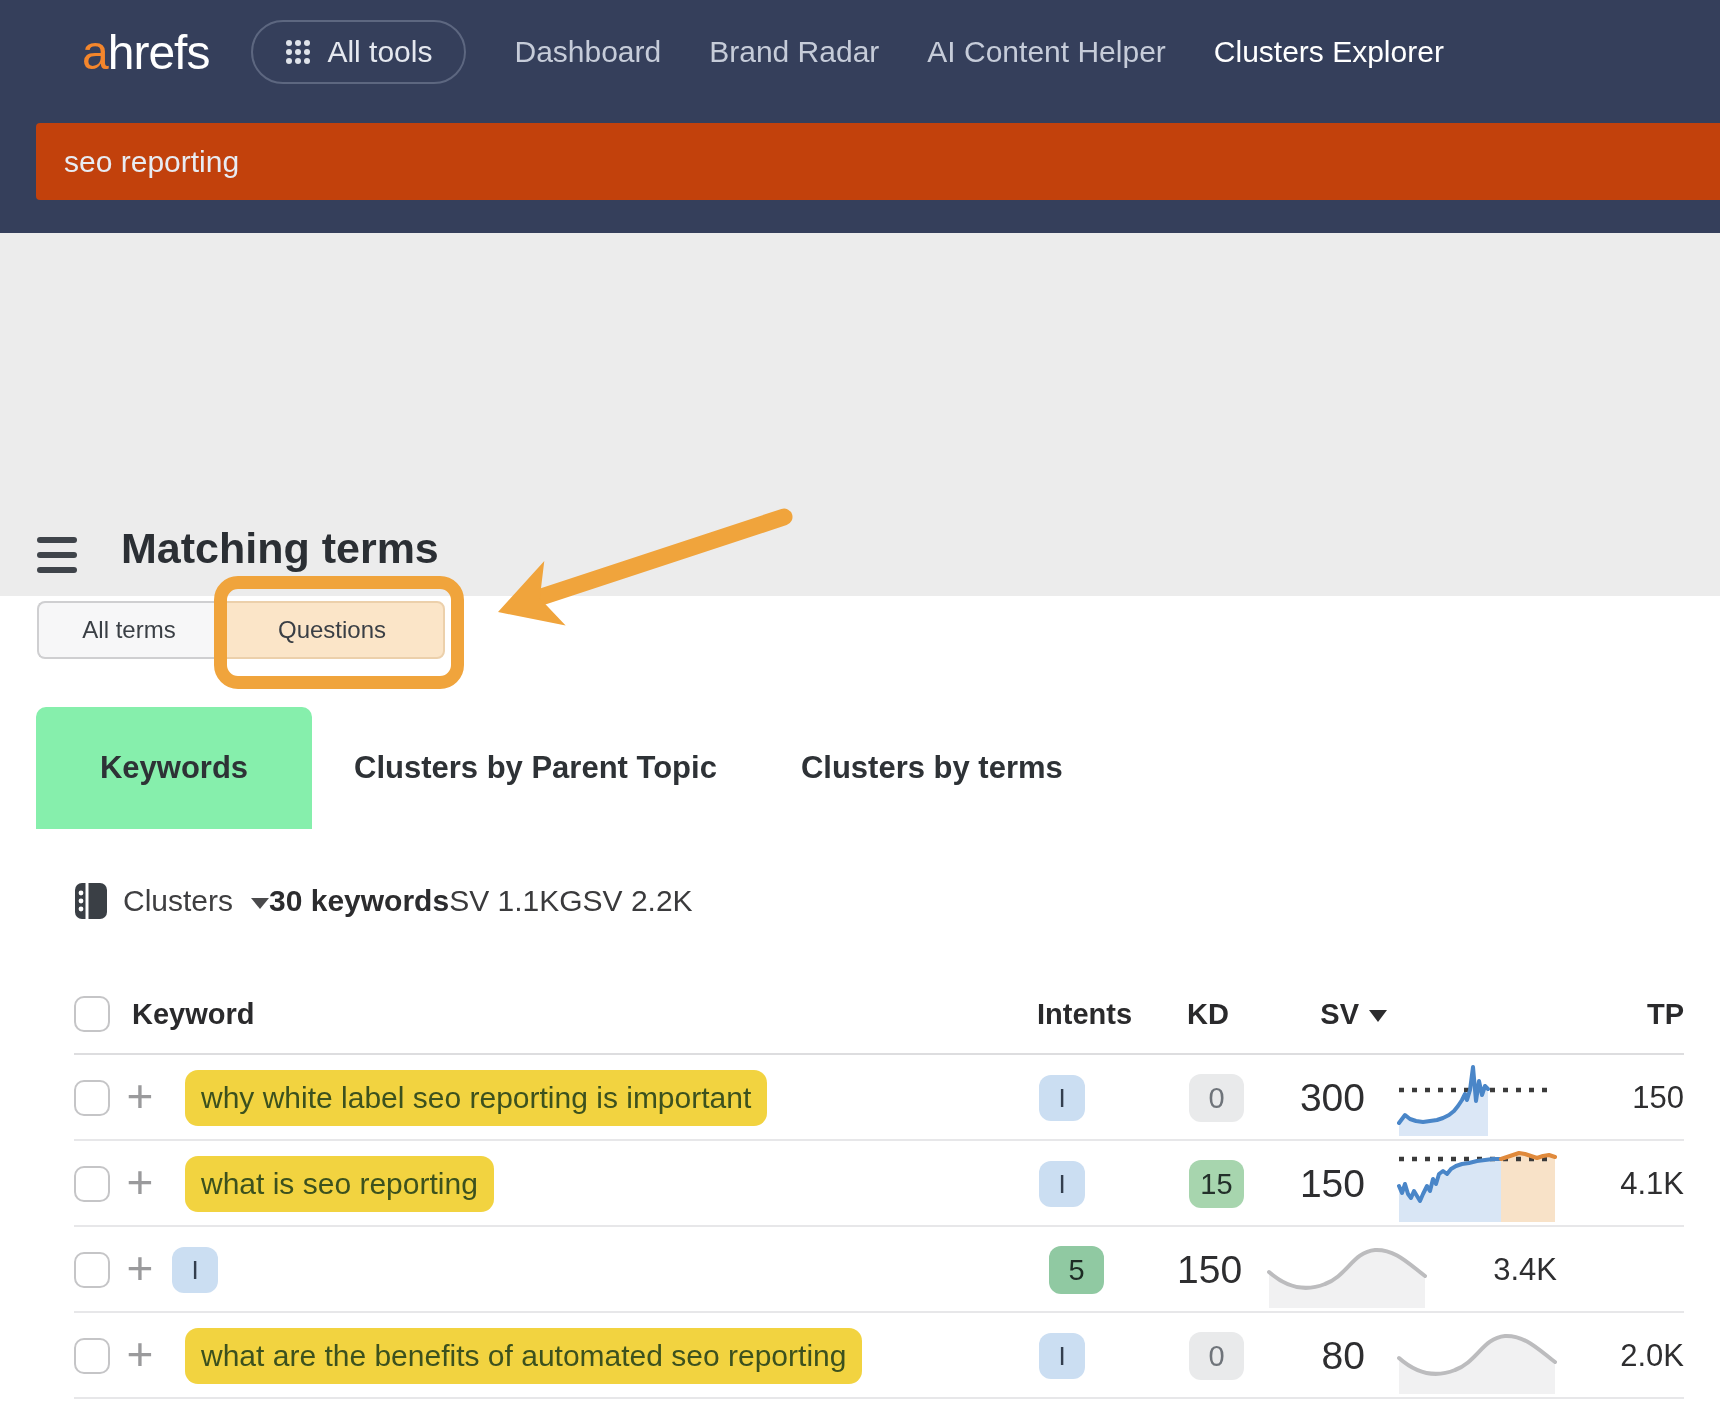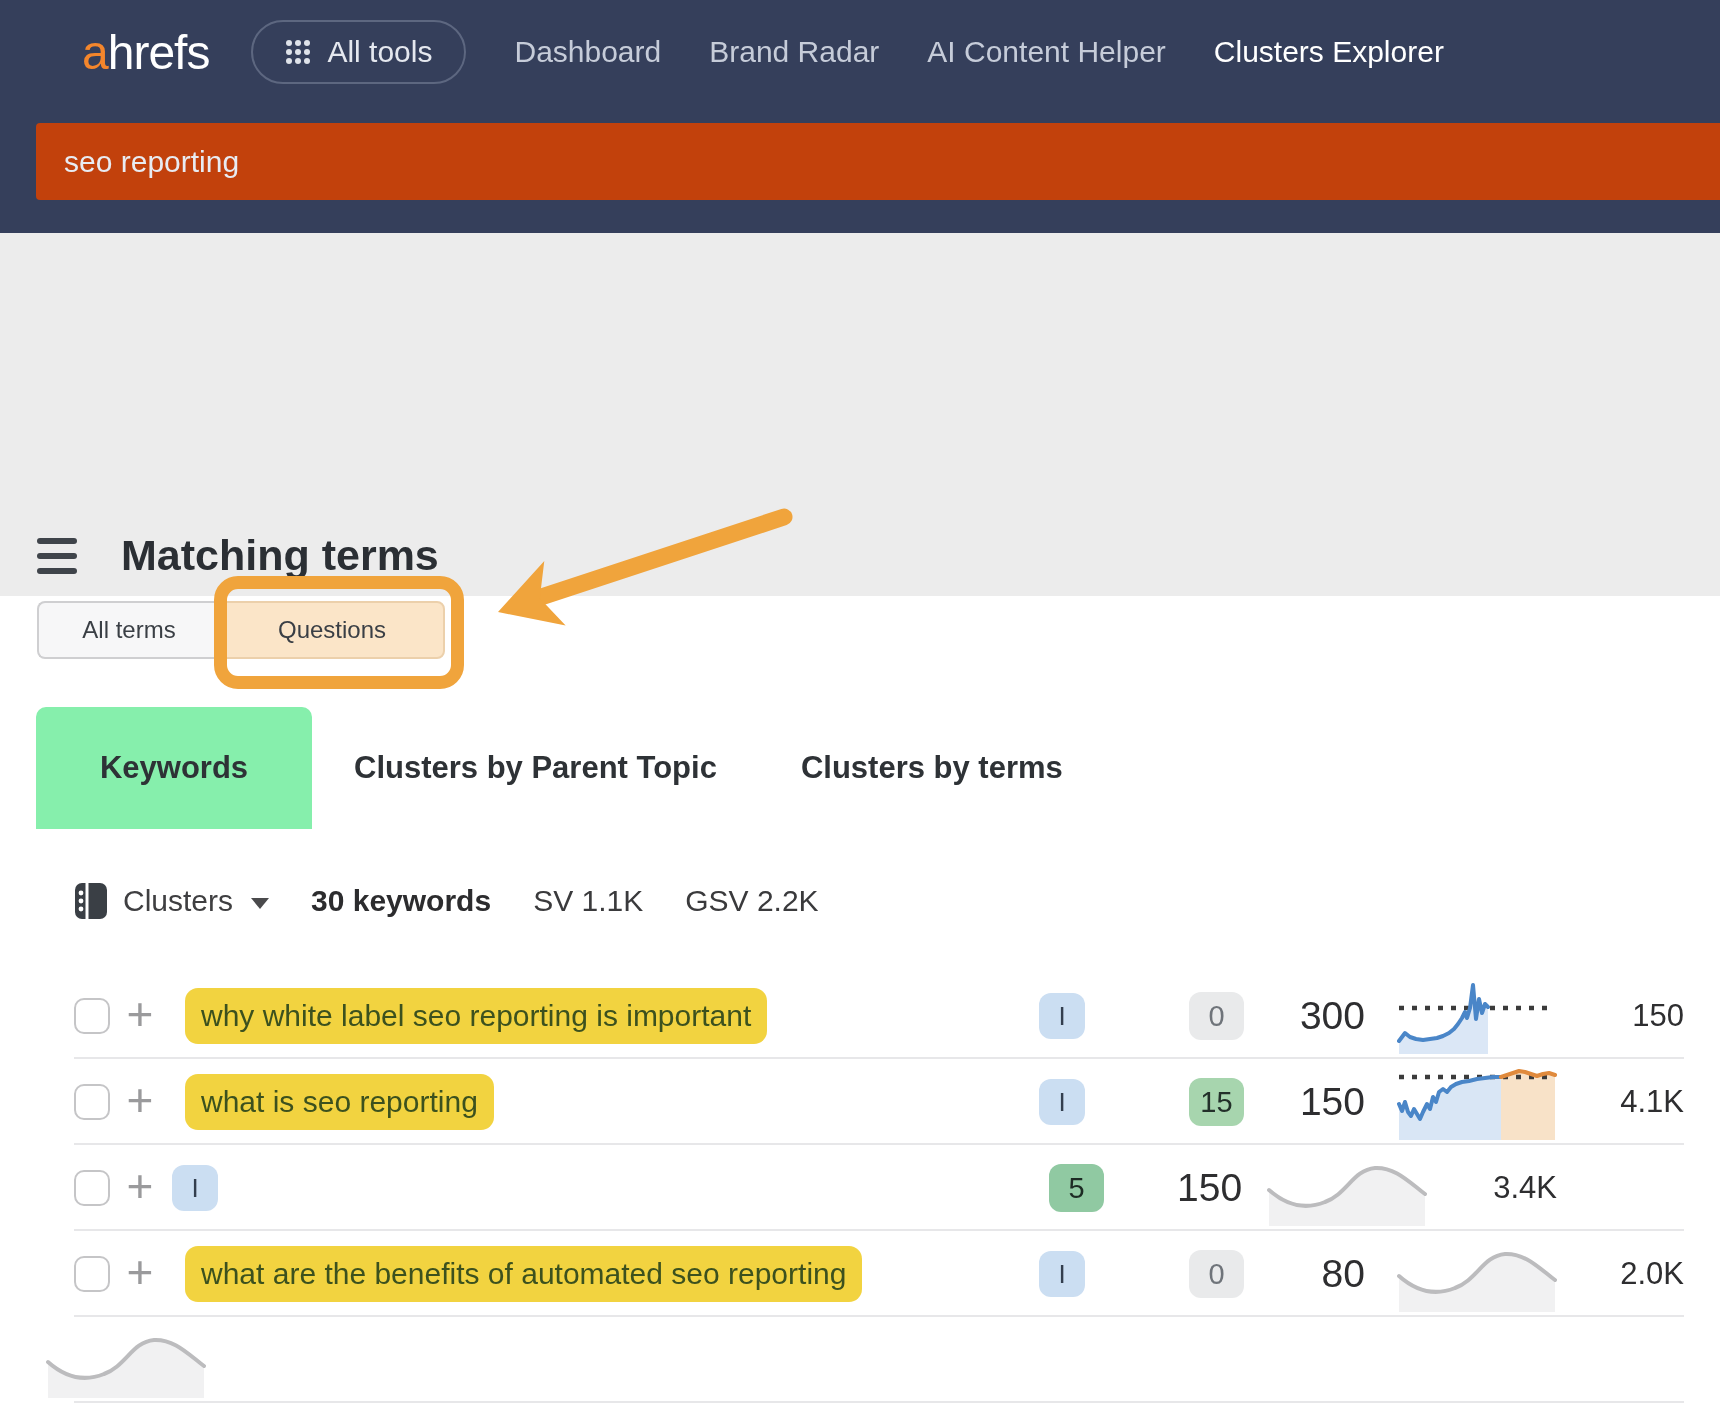--- a/index.html
+++ b/index.html
@@ -18,21 +18,21 @@
   .nav-link { font-size:30px; color:#c6ccd9; cursor:pointer; }
   .nav-link.active { color:#ffffff; }
   .search-input { position:absolute; left:36px; right:0; top:123px; height:77px;
                   background:#c2410c; border:none; outline:none; border-radius:4px 0 0 4px;
                   padding-left:28px; color:#e8ebf2; font-size:30px;
                   font-family:"Liberation Sans", sans-serif; }
 
   
   .main { position:relative; height:1181px; background:#ececec; }
 
-  .title-row { position:absolute; left:37px; top:298px; display:flex; align-items:center; }
+  .title-row { position:absolute; left:37px; top:291px; display:flex; align-items:flex-end; }
   .hamburger { width:40px; display:flex; flex-direction:column; gap:9px; cursor:pointer; }
   .hamburger span { display:block; height:6px; background:#3f444a; border-radius:3px; }
   .page-title { margin-left:44px; font-size:43px; font-weight:700; color:#2b2f34; }
 
   .seg { position:absolute; left:37px; top:368px; display:flex; height:58px; }
   .seg-btn { display:flex; align-items:center; justify-content:center; font-size:24px;
              color:#3a3f45; cursor:pointer; }
   .seg-btn.all-terms { width:182px; background:#f7f7f8; border:2px solid #cfcfd1;
                        border-right:none; border-radius:8px 0 0 8px; }
   .seg-btn.questions { width:226px; background:#fbe5c8; border:2px solid #ecd0ab;
@@ -43,21 +43,21 @@
   .annotation-arrow { position:absolute; left:440px; top:240px; z-index:5; pointer-events:none; }
 
   .tabs { position:absolute; left:36px; top:474px; right:0; height:122px; display:flex; }
   .tab { display:flex; align-items:center; justify-content:center; font-size:31px;
          font-weight:700; color:#2e3236; cursor:pointer; padding:0 42px; }
   .tab.active { width:276px; padding:0; background:#86efac; border-radius:10px 10px 0 0; }
 
   .panel { position:absolute; top:363px; left:0; right:0; bottom:0; background:#ffffff; }
 
   
-  .toolbar { display:flex; align-items:center; height:144px; padding-left:73px; column-gap:42px; }
+  .toolbar { display:flex; align-items:center; height:144px; padding-left:73px; }
   .clusters-group { display:flex; align-items:center; gap:14px; cursor:pointer; }
   .clusters-label { font-size:30px; color:#3f3f41; }
   .caret-sm { width:0; height:0; border-left:9px solid transparent; border-right:9px solid transparent;
               border-top:11px solid #4a4a4c; margin-left:4px; margin-top:4px; }
   .kw-count { font-size:30px; font-weight:700; color:#2c2c2e; }
   .toolbar-stat { font-size:30px; color:#3a3a3c; }
 
   
   .table { margin:0 36px; }
   .trow { display:grid; grid-template-columns:74px 60px 1fr 140px 80px 130px 170px 127px;
@@ -172,20 +172,32 @@
         </svg>
         <span class="clusters-label">Clusters</span>
         <span class="caret-sm"></span>
       </div>
       <span class="kw-count">30 keywords</span>
       <span class="toolbar-stat">SV 1.1K</span>
       <span class="toolbar-stat">GSV 2.2K</span>
     </div>
 
     <div class="table">
+      <div class="trow thead">
+        <div class="checkbox" style="margin-left:38px;"></div>
+        <div class="th th-keyword">Keyword</div>
+        <div class="th">Intents</div>
+        <div class="th th-kd">KD</div>
+        <div class="th th-sv">
+            <span>SV</span>
+            <span class="sort-caret"></span>
+          </div>
+        <div></div>
+        <div class="th th-tp">TP</div>
+      </div>
 
       <div class="trow tbody-row">
         <div class="checkbox"></div>
         <div class="plus">+</div>
         <div class="kw-cell"><span class="kw-highlight">why white label seo reporting is important</span></div>
         <div class="intent-badge">I</div>
         <div><span class="kd-badge" data-level="gray">0</span></div>
         <div class="sv-cell">300</div>
         <svg class="spark" viewBox="0 0 160 76">
   <line x1="2" y1="30" x2="158" y2="30" stroke="#3b3b3b" stroke-width="4.5" stroke-dasharray="5 8"></line>

